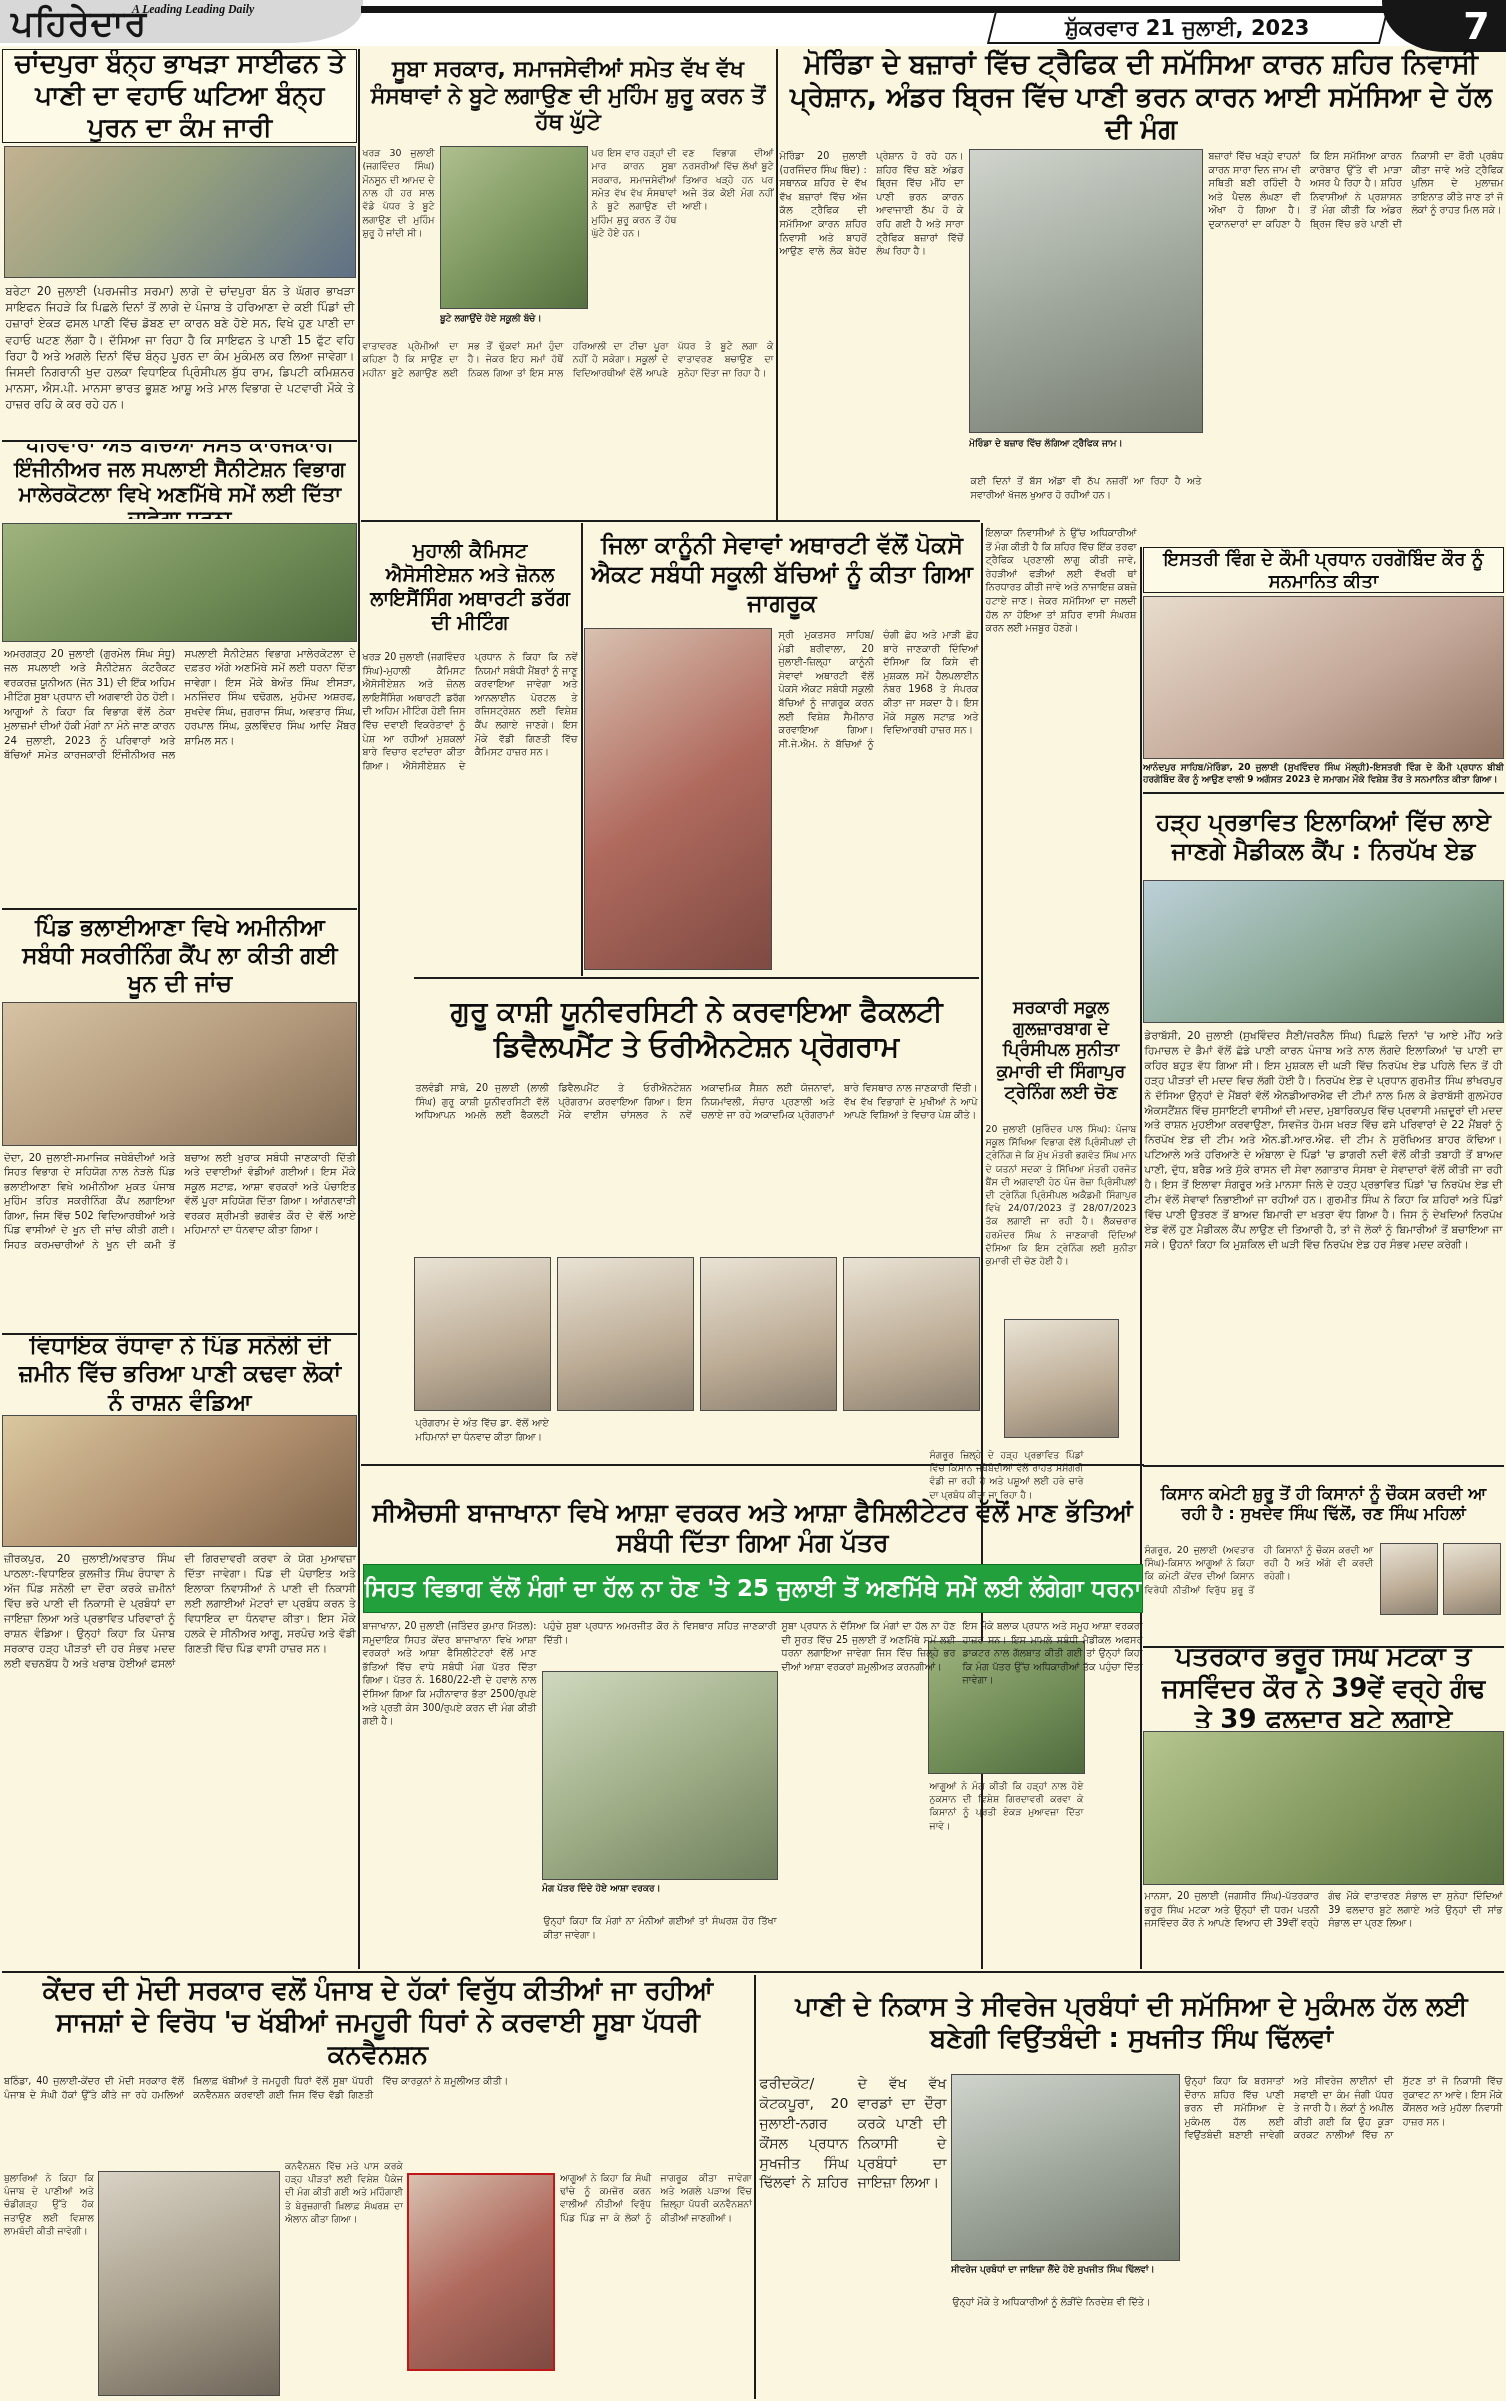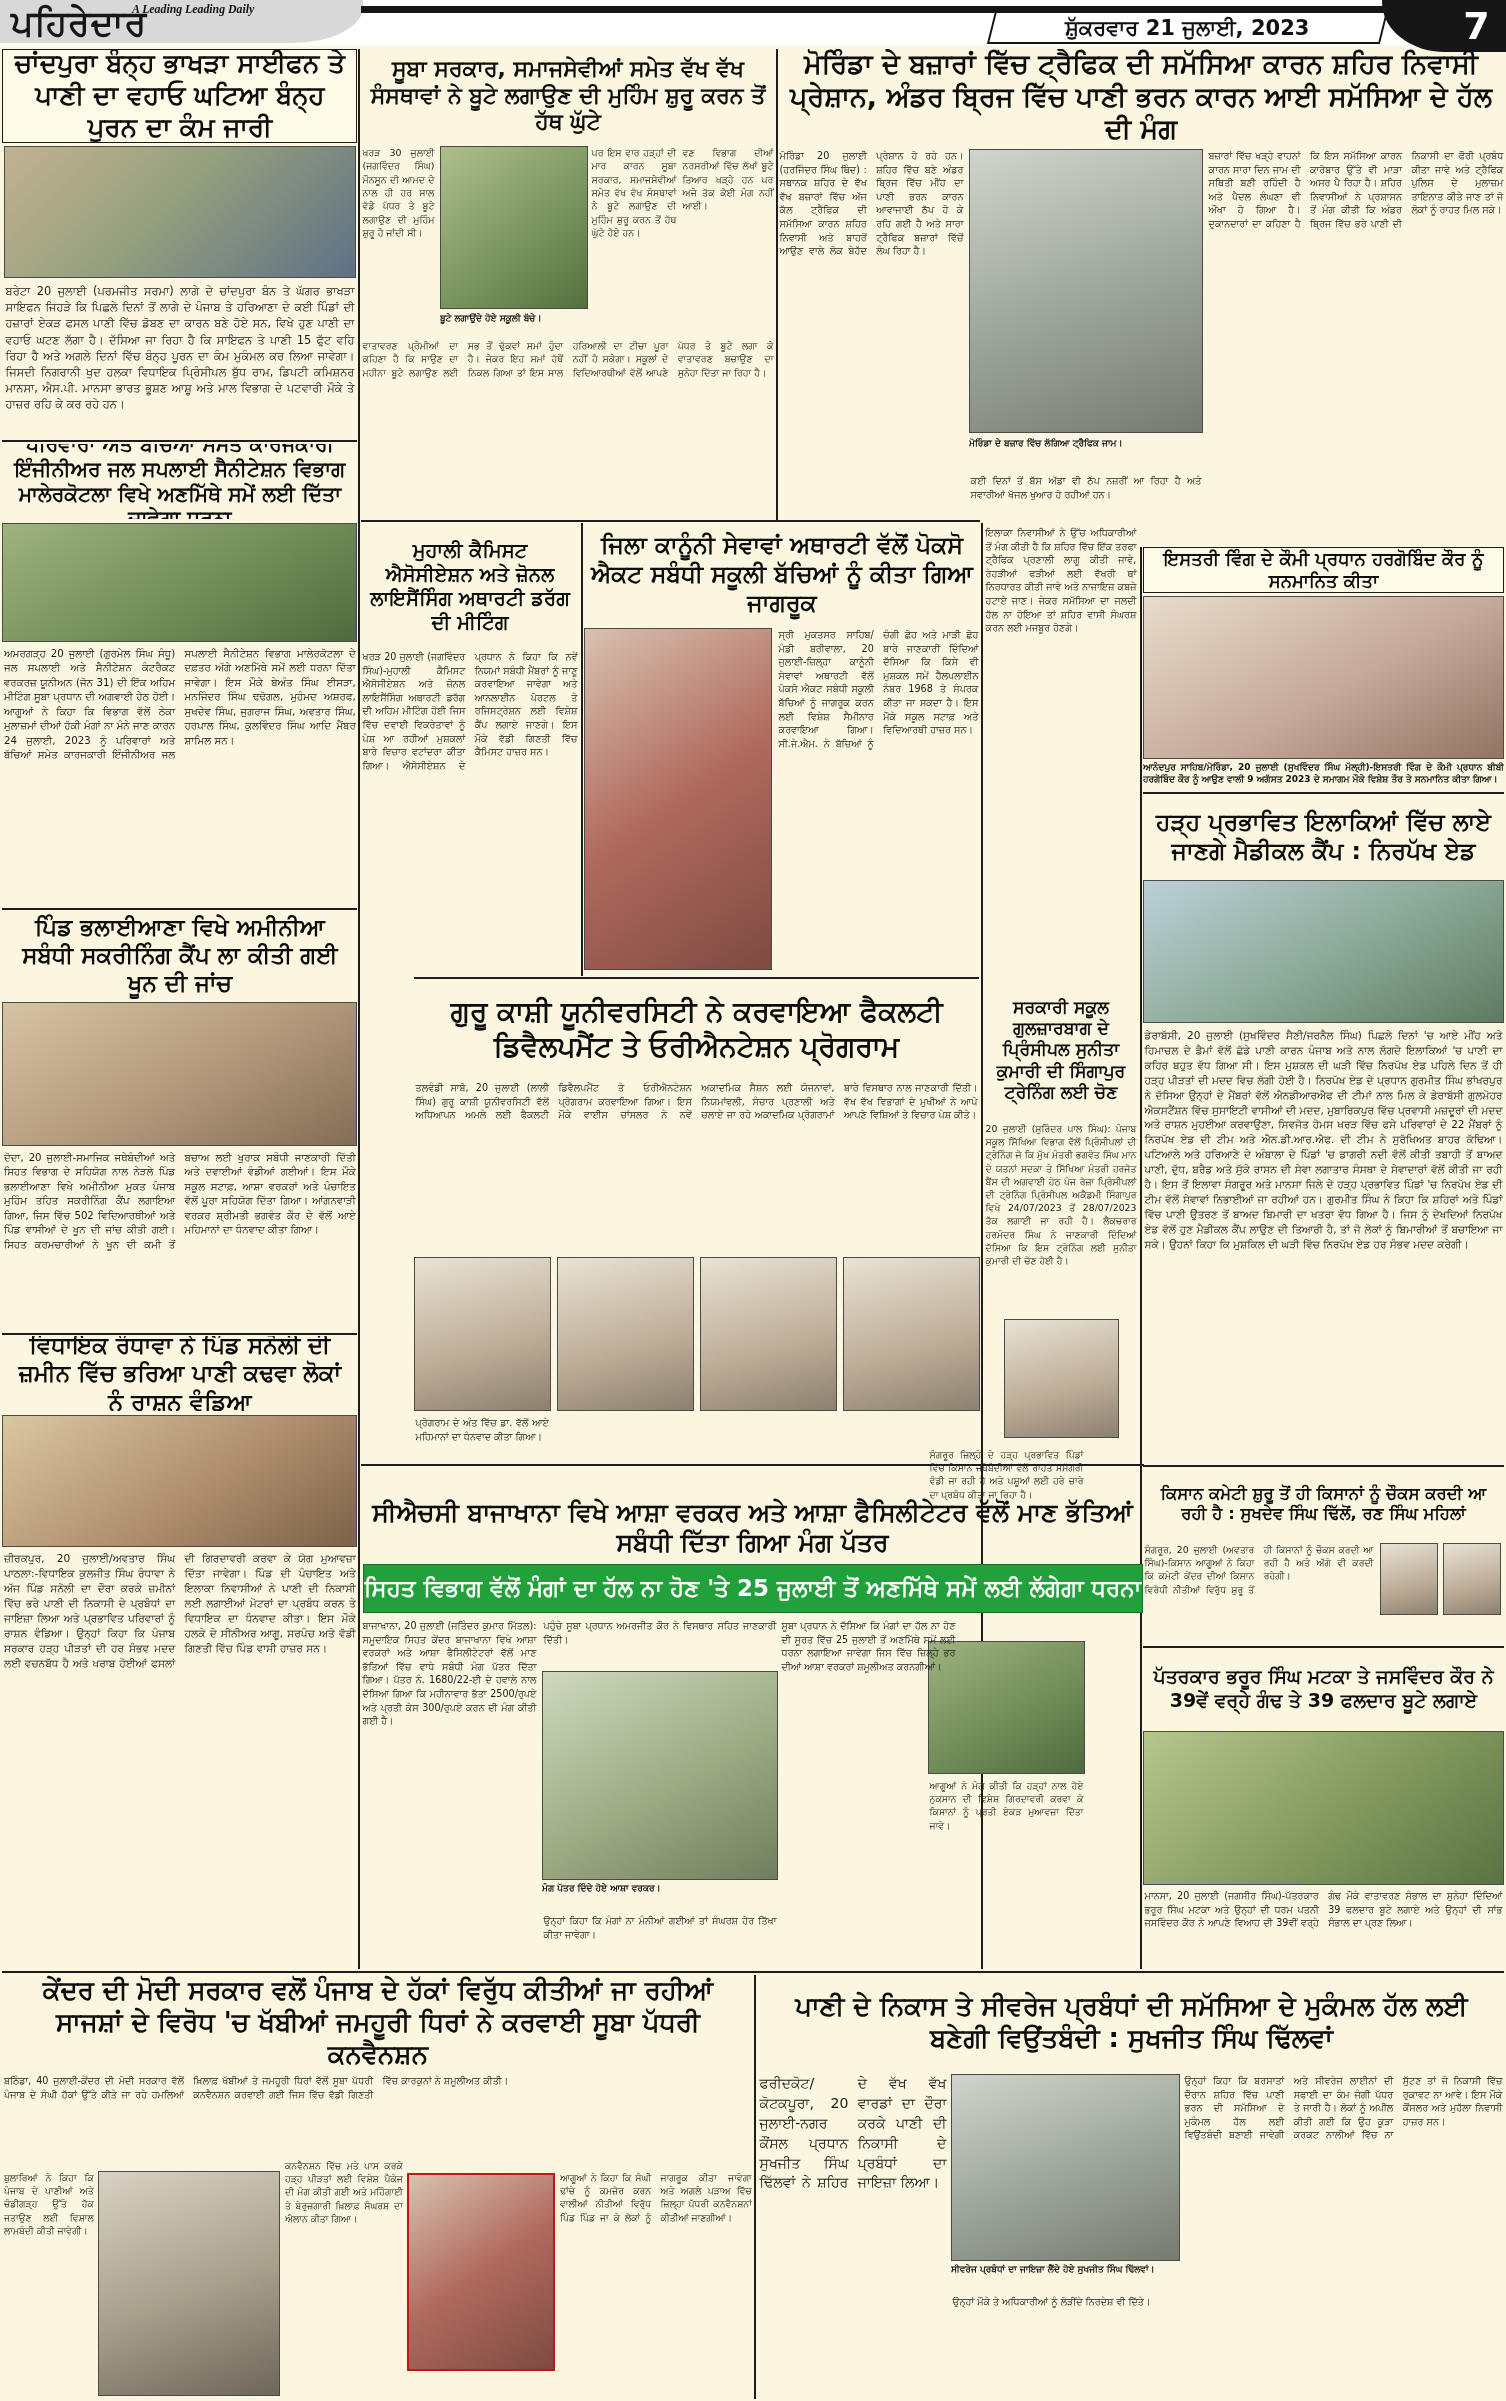--- a/index.html
+++ b/index.html
@@ -177,36 +177,37 @@
   <div class="abs" style="left:1143px;top:1468px;width:361px;height:177px;">
     <div class="abs hl" style="left:0;top:0;width:361px;height:72px;font-size:16.5px;">ਕਿਸਾਨ ਕਮੇਟੀ ਸ਼ੁਰੂ ਤੋਂ ਹੀ ਕਿਸਾਨਾਂ ਨੂੰ ਚੌਕਸ ਕਰਦੀ ਆ ਰਹੀ ਹੈ : ਸੁਖਦੇਵ ਸਿੰਘ ਢਿੱਲੋਂ, ਰਣ ਸਿੰਘ ਮਹਿਲਾਂ</div>
     <div class="abs bd c2" style="left:0;top:75px;width:232px;height:100px;font-size:9.3px;">ਸੰਗਰੂਰ, 20 ਜੁਲਾਈ (ਅਵਤਾਰ ਸਿੰਘ)-ਕਿਸਾਨ ਆਗੂਆਂ ਨੇ ਕਿਹਾ ਕਿ ਕਮੇਟੀ ਕੇਂਦਰ ਦੀਆਂ ਕਿਸਾਨ ਵਿਰੋਧੀ ਨੀਤੀਆਂ ਵਿਰੁੱਧ ਸ਼ੁਰੂ ਤੋਂ ਹੀ ਕਿਸਾਨਾਂ ਨੂੰ ਚੌਕਸ ਕਰਦੀ ਆ ਰਹੀ ਹੈ ਅਤੇ ਅੱਗੇ ਵੀ ਕਰਦੀ ਰਹੇਗੀ।</div>
     <div class="abs photo ph-portrait" style="left:237px;top:75px;width:58px;height:72px;"></div>
     <div class="abs photo ph-portrait" style="left:300px;top:75px;width:58px;height:72px;"></div>
   </div>
 
   <div class="abs hr" style="left:1143px;top:1646px;width:361px;"></div>
 
   <div class="abs" style="left:1143px;top:1649px;width:361px;height:320px;">
-    <div class="abs hl" style="left:0;top:0;width:361px;height:79px;font-size:19px;">ਪੱਤਰਕਾਰ ਭਰੂਰ ਸਿੰਘ ਮਟਕਾ ਤੇ ਜਸਵਿੰਦਰ ਕੌਰ ਨੇ 39ਵੇਂ ਵਰ੍ਹੇ ਗੰਢ ਤੇ 39 ਫਲਦਾਰ ਬੂਟੇ ਲਗਾਏ</div>
+    <div class="abs hl" style="left:0;top:0;width:361px;height:79px;font-size:26px;">ਪੱਤਰਕਾਰ ਭਰੂਰ ਸਿੰਘ ਮਟਕਾ ਤੇ ਜਸਵਿੰਦਰ ਕੌਰ ਨੇ 39ਵੇਂ ਵਰ੍ਹੇ ਗੰਢ ਤੇ 39 ਫਲਦਾਰ ਬੂਟੇ ਲਗਾਏ</div>
     <div class="abs photo ph-trees" style="left:0;top:82px;width:361px;height:154px;"></div>
     <div class="abs bd c2" style="left:0;top:240px;width:361px;height:77px;font-size:9.6px;">ਮਾਨਸਾ, 20 ਜੁਲਾਈ (ਜਗਸੀਰ ਸਿੰਘ)-ਪੱਤਰਕਾਰ ਭਰੂਰ ਸਿੰਘ ਮਟਕਾ ਅਤੇ ਉਨ੍ਹਾਂ ਦੀ ਧਰਮ ਪਤਨੀ ਜਸਵਿੰਦਰ ਕੌਰ ਨੇ ਆਪਣੇ ਵਿਆਹ ਦੀ 39ਵੀਂ ਵਰ੍ਹੇ ਗੰਢ ਮੌਕੇ ਵਾਤਾਵਰਣ ਸੰਭਾਲ ਦਾ ਸੁਨੇਹਾ ਦਿੰਦਿਆਂ 39 ਫਲਦਾਰ ਬੂਟੇ ਲਗਾਏ ਅਤੇ ਉਨ੍ਹਾਂ ਦੀ ਸਾਂਭ ਸੰਭਾਲ ਦਾ ਪ੍ਰਣ ਲਿਆ।</div>
   </div>
 
   <div class="abs hr" style="left:361px;top:1464px;width:783px;"></div>
 
   <div class="abs" style="left:361px;top:1467px;width:783px;height:503px;margin-top:28px;">
     <div class="abs hl" style="left:0;top:0;width:783px;height:66px;font-size:25px;">ਸੀਐਚਸੀ ਬਾਜਾਖਾਨਾ ਵਿਖੇ ਆਸ਼ਾ ਵਰਕਰ ਅਤੇ ਆਸ਼ਾ ਫੈਸਿਲੀਟੇਟਰ ਵੱਲੋਂ ਮਾਣ ਭੱਤਿਆਂ ਸਬੰਧੀ ਦਿੱਤਾ ਗਿਆ ਮੰਗ ਪੱਤਰ</div>
     <div class="abs banner" style="left:1.6px;top:69px;width:780px;height:49px;">ਸਿਹਤ ਵਿਭਾਗ ਵੱਲੋਂ ਮੰਗਾਂ ਦਾ ਹੱਲ ਨਾ ਹੋਣ 'ਤੇ 25 ਜੁਲਾਈ ਤੋਂ ਅਣਮਿੱਥੇ ਸਮੇਂ ਲਈ ਲੱਗੇਗਾ ਧਰਨਾ</div>
     <div class="abs bd" style="left:0;top:124px;width:177px;height:377px;font-size:9.6px;">ਬਾਜਾਖਾਨਾ, 20 ਜੁਲਾਈ (ਜਤਿੰਦਰ ਕੁਮਾਰ ਮਿੱਤਲ): ਸਮੂਦਾਇਕ ਸਿਹਤ ਕੇਂਦਰ ਬਾਜਾਖਾਨਾ ਵਿਖੇ ਆਸ਼ਾ ਵਰਕਰਾਂ ਅਤੇ ਆਸ਼ਾ ਫੈਸਿਲੀਟੇਟਰਾਂ ਵੱਲੋਂ ਮਾਣ ਭੱਤਿਆਂ ਵਿੱਚ ਵਾਧੇ ਸਬੰਧੀ ਮੰਗ ਪੱਤਰ ਦਿੱਤਾ ਗਿਆ। ਪੱਤਰ ਨੰ. 1680/22-ਈ ਦੇ ਹਵਾਲੇ ਨਾਲ ਦੱਸਿਆ ਗਿਆ ਕਿ ਮਹੀਨਾਵਾਰ ਭੱਤਾ 2500/ਰੁਪਏ ਅਤੇ ਪ੍ਰਤੀ ਕੇਸ 300/ਰੁਪਏ ਕਰਨ ਦੀ ਮੰਗ ਕੀਤੀ ਗਈ ਹੈ।</div>
     <div class="abs bd" style="left:181px;top:124px;width:236px;height:49px;font-size:9.6px;">ਪਹੁੰਚੇ ਸੂਬਾ ਪ੍ਰਧਾਨ ਅਮਰਜੀਤ ਕੌਰ ਨੇ ਵਿਸਥਾਰ ਸਹਿਤ ਜਾਣਕਾਰੀ ਦਿੱਤੀ।</div>
     <div class="abs photo ph-memo" style="left:181px;top:176px;width:236px;height:209px;"></div>
     <div class="abs cap" style="left:181px;top:388px;width:236px;height:28px;">ਮੰਗ ਪੱਤਰ ਦਿੰਦੇ ਹੋਏ ਆਸ਼ਾ ਵਰਕਰ।</div>
     <div class="abs bd" style="left:181px;top:419px;width:236px;height:82px;font-size:9.6px;">ਉਨ੍ਹਾਂ ਕਿਹਾ ਕਿ ਮੰਗਾਂ ਨਾ ਮੰਨੀਆਂ ਗਈਆਂ ਤਾਂ ਸੰਘਰਸ਼ ਹੋਰ ਤਿੱਖਾ ਕੀਤਾ ਜਾਵੇਗਾ।</div>
     <div class="abs bd" style="left:419px;top:124px;width:177px;height:377px;font-size:9.6px;">ਸੂਬਾ ਪ੍ਰਧਾਨ ਨੇ ਦੱਸਿਆ ਕਿ ਮੰਗਾਂ ਦਾ ਹੱਲ ਨਾ ਹੋਣ ਦੀ ਸੂਰਤ ਵਿੱਚ 25 ਜੁਲਾਈ ਤੋਂ ਅਣਮਿੱਥੇ ਸਮੇਂ ਲਈ ਧਰਨਾ ਲਗਾਇਆ ਜਾਵੇਗਾ ਜਿਸ ਵਿੱਚ ਜ਼ਿਲ੍ਹੇ ਭਰ ਦੀਆਂ ਆਸ਼ਾ ਵਰਕਰਾਂ ਸ਼ਮੂਲੀਅਤ ਕਰਨਗੀਆਂ।</div>
+    <div class="abs bd" style="left:600px;top:124px;width:183px;height:377px;font-size:9.6px;">ਇਸ ਮੌਕੇ ਬਲਾਕ ਪ੍ਰਧਾਨ ਅਤੇ ਸਮੂਹ ਆਸ਼ਾ ਵਰਕਰਾਂ ਹਾਜ਼ਰ ਸਨ। ਇਸ ਮਾਮਲੇ ਸਬੰਧੀ ਮੈਡੀਕਲ ਅਫਸਰ ਡਾਕਟਰ ਨਾਲ ਗੱਲਬਾਤ ਕੀਤੀ ਗਈ ਤਾਂ ਉਨ੍ਹਾਂ ਕਿਹਾ ਕਿ ਮੰਗ ਪੱਤਰ ਉੱਚ ਅਧਿਕਾਰੀਆਂ ਤੱਕ ਪਹੁੰਚਾ ਦਿੱਤਾ ਜਾਵੇਗਾ।</div>
   </div>
 
   <div class="abs hr" style="left:2.4px;top:1971px;width:1502px;"></div>
 
   <div class="abs" style="left:2.4px;top:1975px;width:751px;height:424px;">
     <div class="abs hl" style="left:0;top:0;width:751px;height:96px;font-size:26px;">ਕੇਂਦਰ ਦੀ ਮੋਦੀ ਸਰਕਾਰ ਵਲੋਂ ਪੰਜਾਬ ਦੇ ਹੱਕਾਂ ਵਿਰੁੱਧ ਕੀਤੀਆਂ ਜਾ ਰਹੀਆਂ ਸਾਜਸ਼ਾਂ ਦੇ ਵਿਰੋਧ 'ਚ ਖੱਬੀਆਂ ਜਮਹੂਰੀ ਧਿਰਾਂ ਨੇ ਕਰਵਾਈ ਸੂਬਾ ਪੱਧਰੀ ਕਨਵੈਨਸ਼ਨ</div>
     <div class="abs bd c4" style="left:0;top:99px;width:751px;height:93px;font-size:9.6px;">ਬਠਿੰਡਾ, 40 ਜੁਲਾਈ-ਕੇਂਦਰ ਦੀ ਮੋਦੀ ਸਰਕਾਰ ਵੱਲੋਂ ਪੰਜਾਬ ਦੇ ਸੰਘੀ ਹੱਕਾਂ ਉੱਤੇ ਕੀਤੇ ਜਾ ਰਹੇ ਹਮਲਿਆਂ ਖ਼ਿਲਾਫ਼ ਖੱਬੀਆਂ ਤੇ ਜਮਹੂਰੀ ਧਿਰਾਂ ਵੱਲੋਂ ਸੂਬਾ ਪੱਧਰੀ ਕਨਵੈਨਸ਼ਨ ਕਰਵਾਈ ਗਈ ਜਿਸ ਵਿੱਚ ਵੱਡੀ ਗਿਣਤੀ ਵਿੱਚ ਕਾਰਕੁਨਾਂ ਨੇ ਸ਼ਮੂਲੀਅਤ ਕੀਤੀ।</div>
     <div class="abs bd" style="left:0;top:196px;width:93px;height:225px;font-size:9.3px;">ਬੁਲਾਰਿਆਂ ਨੇ ਕਿਹਾ ਕਿ ਪੰਜਾਬ ਦੇ ਪਾਣੀਆਂ ਅਤੇ ਚੰਡੀਗੜ੍ਹ ਉੱਤੇ ਹੱਕ ਜਤਾਉਣ ਲਈ ਵਿਸ਼ਾਲ ਲਾਮਬੰਦੀ ਕੀਤੀ ਜਾਵੇਗੀ।</div>
     <div class="abs photo ph-speaker" style="left:96px;top:196px;width:182px;height:225px;"></div>
     <div class="abs bd" style="left:281px;top:184px;width:121px;height:225px;font-size:9.3px;">ਕਨਵੈਨਸ਼ਨ ਵਿੱਚ ਮਤੇ ਪਾਸ ਕਰਕੇ ਹੜ੍ਹ ਪੀੜਤਾਂ ਲਈ ਵਿਸ਼ੇਸ਼ ਪੈਕੇਜ ਦੀ ਮੰਗ ਕੀਤੀ ਗਈ ਅਤੇ ਮਹਿੰਗਾਈ ਤੇ ਬੇਰੁਜ਼ਗਾਰੀ ਖ਼ਿਲਾਫ਼ ਸੰਘਰਸ਼ ਦਾ ਐਲਾਨ ਕੀਤਾ ਗਿਆ।</div>

